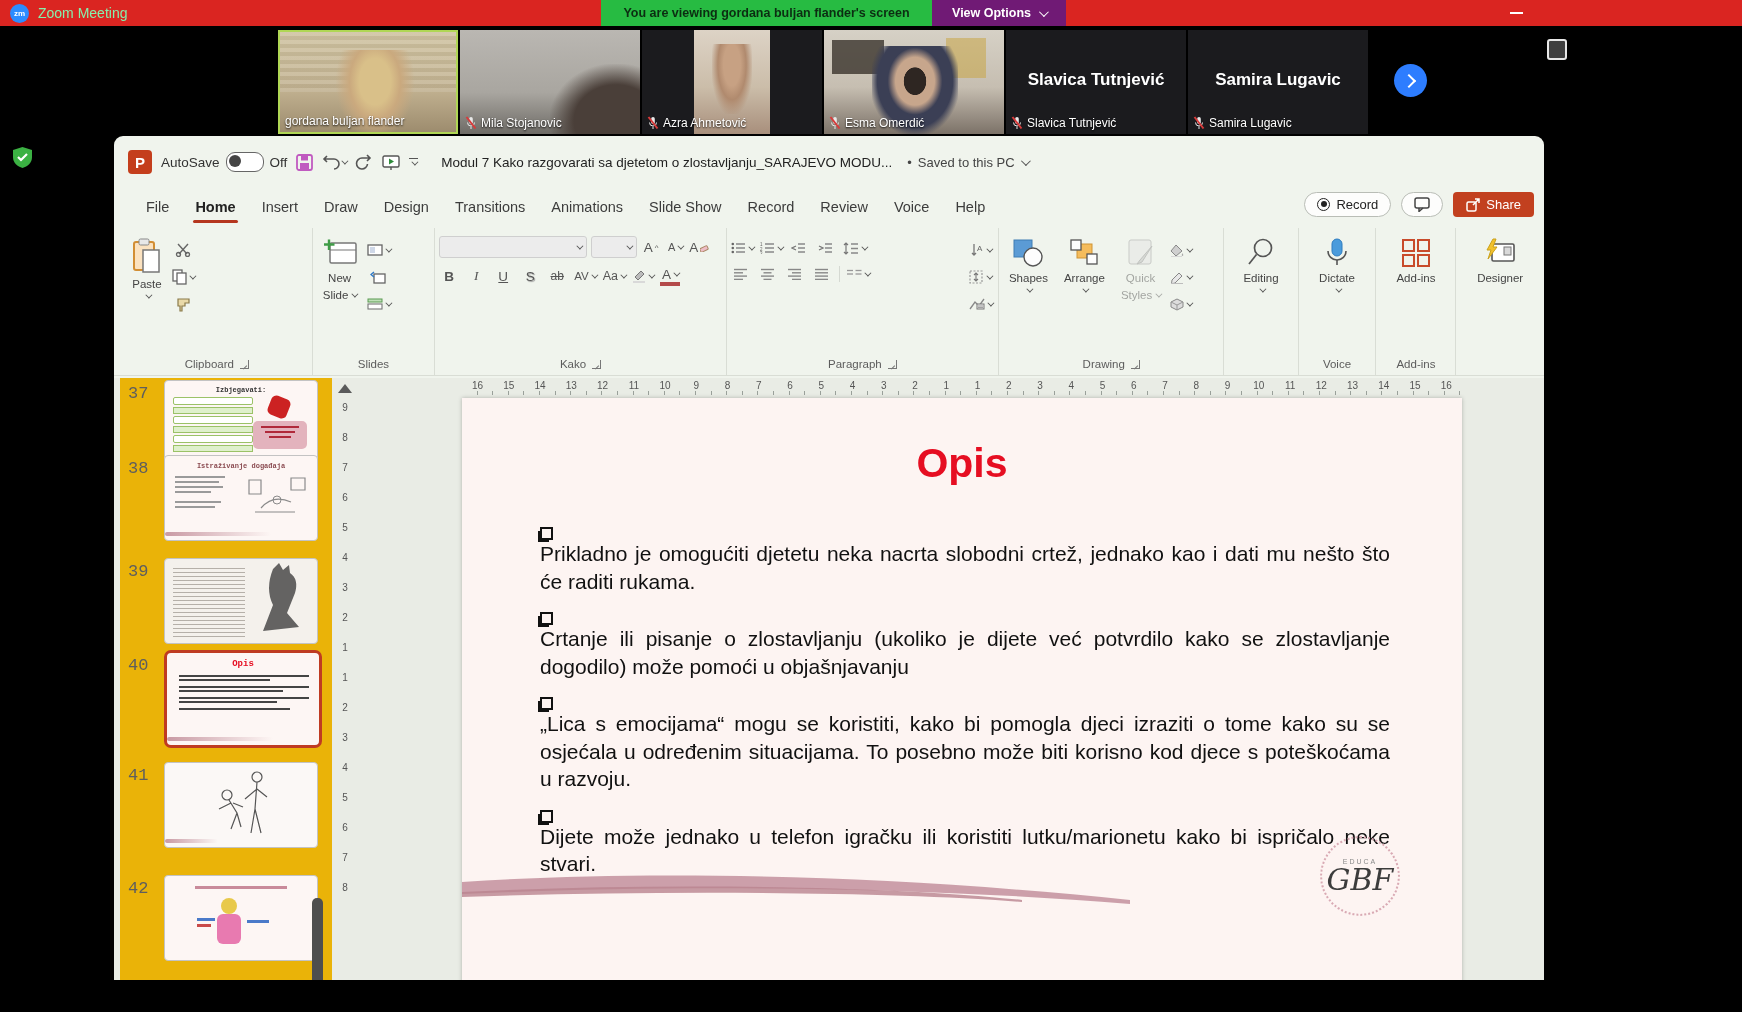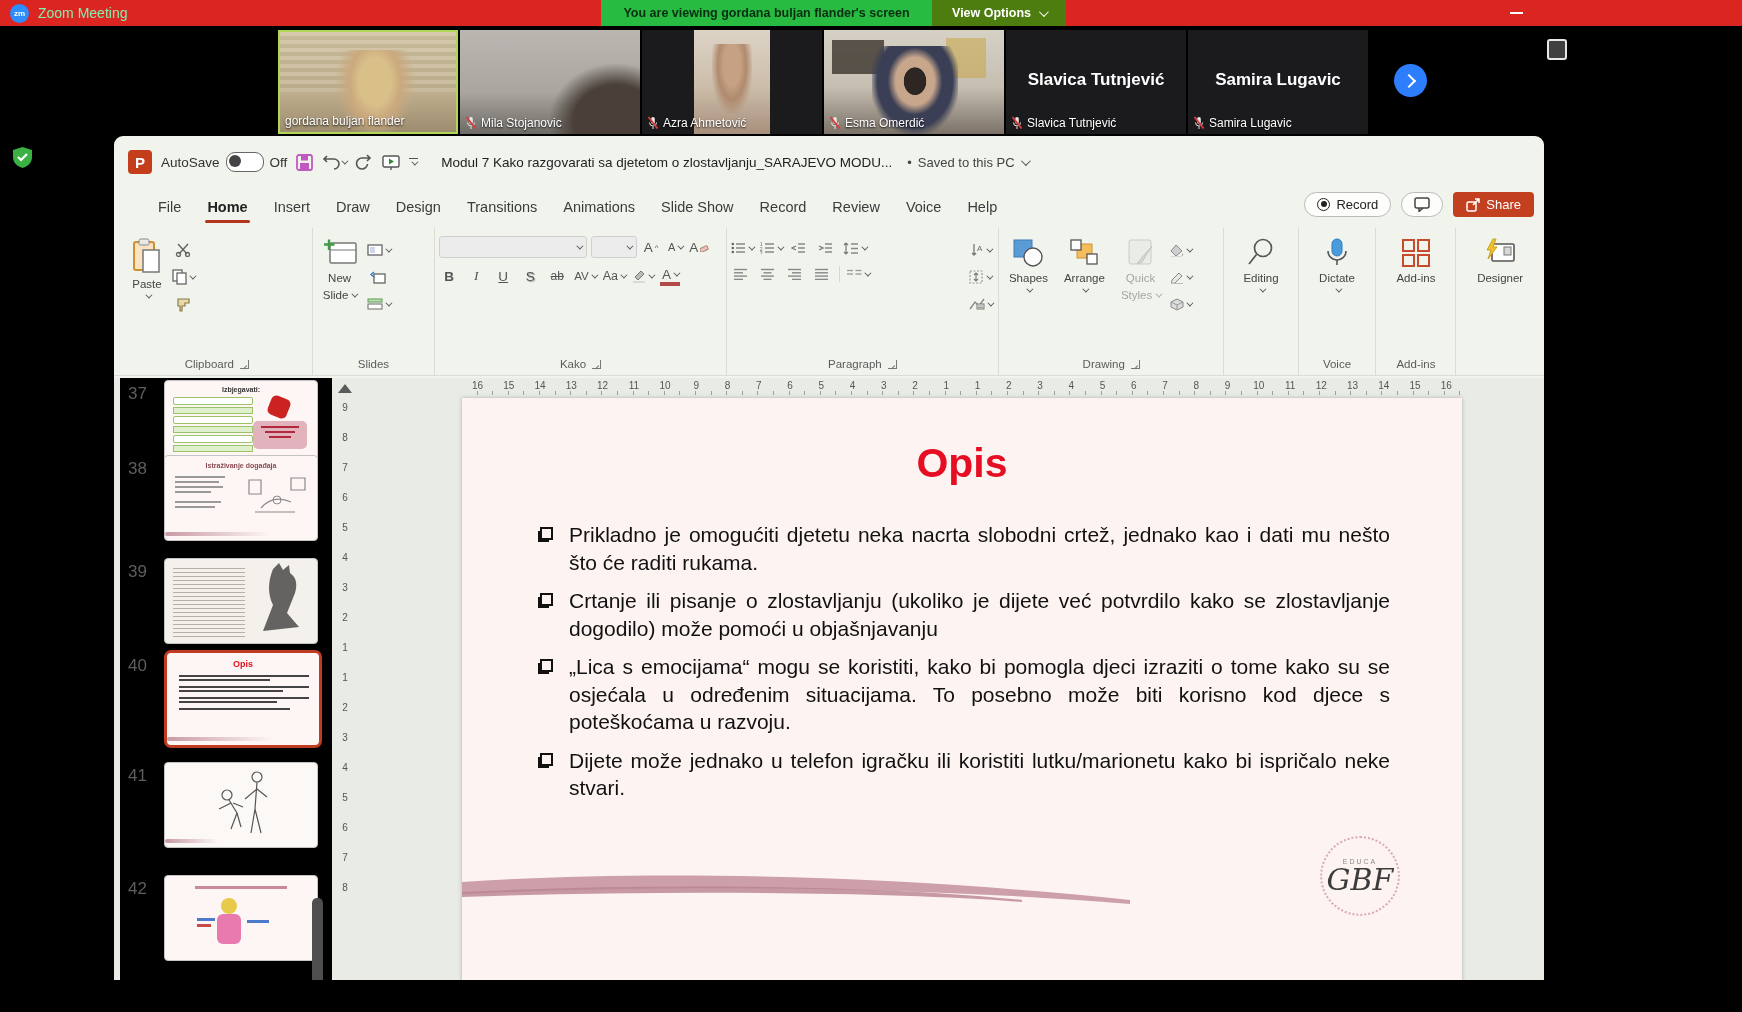--- a/index.html
+++ b/index.html
@@ -11,21 +11,21 @@
   .chev.w{border-color:#fff;}
   .chev.sm{width:4px;height:4px;border-width:1.2px;}
 
   
   #topbar{left:0;top:0;width:1742px;height:26px;background:#da2521;display:flex;align-items:center;}
   #zm-badge{width:19px;height:19px;border-radius:50%;background:#2d8cff;color:#fff;font-size:8px;font-weight:bold;
             display:flex;align-items:center;justify-content:center;margin:0 9px 0 10px;}
   #zoom-title{color:#86efac;font-size:14px;}
   #banner{position:absolute;left:601px;top:0;width:331px;height:26px;background:#27bb42;display:flex;align-items:center;justify-content:center;
           color:#0c2d12;font-size:12.5px;font-weight:bold;}
-  #view-options{position:absolute;left:932px;top:0;width:134px;height:26px;background:#4d7c0f;display:flex;align-items:center;justify-content:center;gap:8px;
+  #view-options{position:absolute;left:932px;top:0;width:134px;height:26px;background:#701a75;display:flex;align-items:center;justify-content:center;gap:8px;
           color:#fff;font-size:12.5px;font-weight:bold;}
   #tb-min{position:absolute;left:1510px;top:12px;width:13px;height:2px;background:#fff;}
 
   
   .tile{position:absolute;top:30px;width:180px;height:104px;background:#1b1b1e;overflow:hidden;}
   .tile .pname{position:absolute;left:5px;bottom:4px;color:#fff;font-size:12px;display:flex;align-items:center;gap:4px;
                text-shadow:0 1px 2px rgba(0,0,0,.9);white-space:nowrap;}
   .tile .bigname{position:absolute;left:0;right:0;top:40px;text-align:center;color:#fff;font-size:17px;font-weight:bold;}
   .micico{width:12px;height:14px;flex:0 0 auto;}
   #next-btn{left:1394px;top:64px;width:33px;height:33px;border-radius:50%;background:#2d7dff;display:flex;align-items:center;justify-content:center;}
@@ -45,21 +45,21 @@
   #doc-title{font-size:13.5px;color:#222;margin-left:14px;white-space:nowrap;}
   #saved{display:flex;align-items:center;gap:6px;font-size:13px;color:#444;margin-left:6px;white-space:nowrap;}
   #tb-right{position:absolute;right:14px;top:0;height:52px;display:flex;align-items:center;gap:17px;}
   #user-name{font-size:13.5px;color:#333;}
   #avatar{width:26px;height:26px;border-radius:50%;background:#ad1f3c;color:#fff;font-size:10.5px;display:flex;align-items:center;justify-content:center;}
   .winbtn{color:#333;font-size:15px;}
   #maxbox{width:12px;height:12px;border:1.5px solid #333;border-radius:2px;}
   #minline{width:13px;height:2px;background:#333;}
 
   
-  #tabrow{position:absolute;left:14px;top:52px;width:100%;height:40px;display:flex;align-items:center;padding-left:18px;box-sizing:border-box;gap:2px;}
+  #tabrow{position:absolute;left:2px;top:52px;width:100%;height:40px;display:flex;align-items:center;padding-left:18px;box-sizing:border-box;gap:2px;}
   .tab{font-size:14.5px;color:#3c3c3c;padding:8px 12px 10px;position:relative;white-space:nowrap;}
   .tab.active{font-weight:bold;color:#222;}
   .tab.active::after{content:"";position:absolute;left:10px;right:10px;bottom:2px;height:3px;border-radius:2px;background:#b5361f;}
   #tab-actions{position:absolute;right:10px;top:56px;display:flex;align-items:center;gap:10px;}
   .pillbtn{display:flex;align-items:center;gap:6px;border:1px solid #b9bdb6;border-radius:14px;background:#fdfdfc;
            padding:4px 12px;font-size:13px;color:#222;}
   .rec-ico{width:11px;height:11px;border:1.6px solid #222;border-radius:50%;position:relative;}
   .rec-ico::after{content:"";position:absolute;left:2.4px;top:2.4px;width:6px;height:6px;border-radius:50%;background:#222;}
   #share-btn{display:flex;align-items:center;gap:6px;background:#c2401f;color:#fff;border-radius:4px;padding:5px 13px;font-size:13px;}
 
@@ -76,38 +76,38 @@
   .bigbtn svg{display:block;}
   .minicol{display:flex;flex-direction:column;gap:7px;padding-top:8px;}
   .combo{height:22px;border:1px solid #cfcfcf;border-radius:3px;background:#ececec;display:flex;align-items:center;justify-content:flex-end;padding-right:5px;box-sizing:border-box;}
   .fbtn{min-width:20px;height:20px;display:flex;align-items:center;justify-content:center;font-size:13.5px;color:#555;gap:2px;}
   .dim{opacity:.45;}
   .rowset{display:flex;flex-direction:column;gap:6px;}
   .hr-icons{display:flex;align-items:center;gap:7px;}
 
   
   #content{position:absolute;left:0;top:242px;width:100%;bottom:0;background:#e9ece5;}
-  #thumbpanel{position:absolute;left:6px;top:0;width:212px;height:100%;background:#000000;}
+  #thumbpanel{position:absolute;left:6px;top:0;width:212px;height:100%;background:#eab308;font-family:Liberation Mono, monospace;}
   .tnum{position:absolute;left:8px;font-size:17px;color:#5e5e5e;}
   .thumb{position:absolute;left:44px;width:152px;height:84px;background:#fdf6f4;border:1px solid #c3c3c3;border-radius:4px;overflow:hidden;}
   .thumb.sel{border:3px solid #bf3b22;border-radius:7px;}
   .mini-swoosh{position:absolute;left:0;bottom:4px;width:70%;height:4px;background:linear-gradient(90deg,#c99aa4,rgba(201,154,164,0));border-radius:2px;}
   .mini-title{width:100%;text-align:center;font-weight:bold;}
   #pscroll{position:absolute;left:192px;top:520px;width:11px;height:88px;border-radius:5px;background:#4e4e4e;}
   #vruler{position:absolute;left:218px;top:0;width:26px;height:100%;}
   #vruler .uparr{position:absolute;left:6px;top:6px;width:0;height:0;border-left:7px solid transparent;border-right:7px solid transparent;border-bottom:9px solid #5a5a5a;}
   .vnum{position:absolute;left:0;width:100%;text-align:center;font-size:10px;color:#555;}
   #workspace{position:absolute;left:244px;top:0;right:0;height:100%;}
   #hruler{position:absolute;left:104px;top:2px;width:1000px;height:15px;display:flex;
           background:repeating-linear-gradient(90deg,transparent 0 14.6px,#9aa09a 14.6px 15.6px) bottom/100% 4px no-repeat;}
   .hnum{flex:1;text-align:center;font-size:10px;color:#555;}
   #slide{position:absolute;left:104px;top:20px;width:1000px;height:614px;background:#fdf4f2;box-shadow:0 0 4px rgba(0,0,0,.25);}
   #slide-title{margin-top:42px;text-align:center;font-size:41px;font-weight:bold;color:#e60e22;font-family:"Liberation Sans",sans-serif;}
   #bullet-list{margin:34px 72px 0 78px;}
-  .brow{display:flex;margin-bottom:11px;}
+  .brow{display:flex;margin-bottom:11px;flex-direction:column;}
   .bglyph{width:18px;height:13px;margin:6px 16px 0 0;border:2.2px solid #111;box-sizing:border-box;flex:0 0 auto;
           box-shadow:-3px 3px 0 -1px #111;background:#fdf4f2;width:13px;}
   .btext{flex:1;font-size:21px;line-height:27.5px;color:#111;text-align:justify;}
   #swoosh{position:absolute;left:0;bottom:100px;}
   #gbf-logo{position:absolute;right:62px;bottom:96px;width:76px;height:76px;border:2px dotted #d9aab4;border-radius:50%;
             display:flex;flex-direction:column;align-items:center;justify-content:center;background:transparent;}
   #gbf-top{font-size:7px;letter-spacing:2px;color:#8a8a8a;}
   #gbf-main{font-size:30px;font-family:"DejaVu Serif",serif;font-style:italic;color:#3c3c3c;line-height:1;}
 
   

